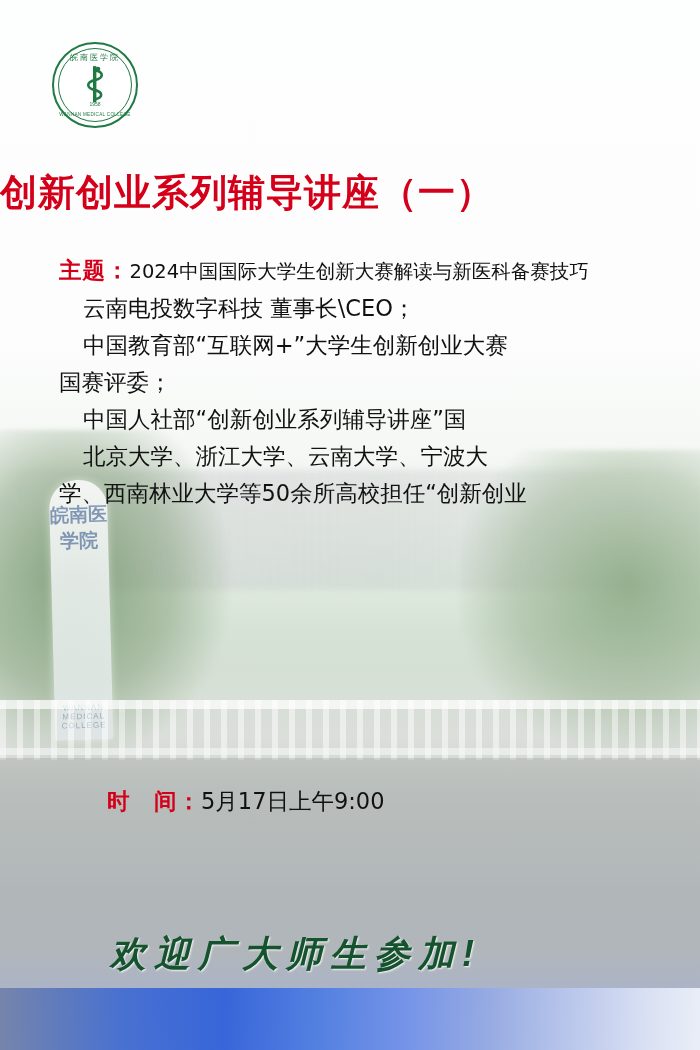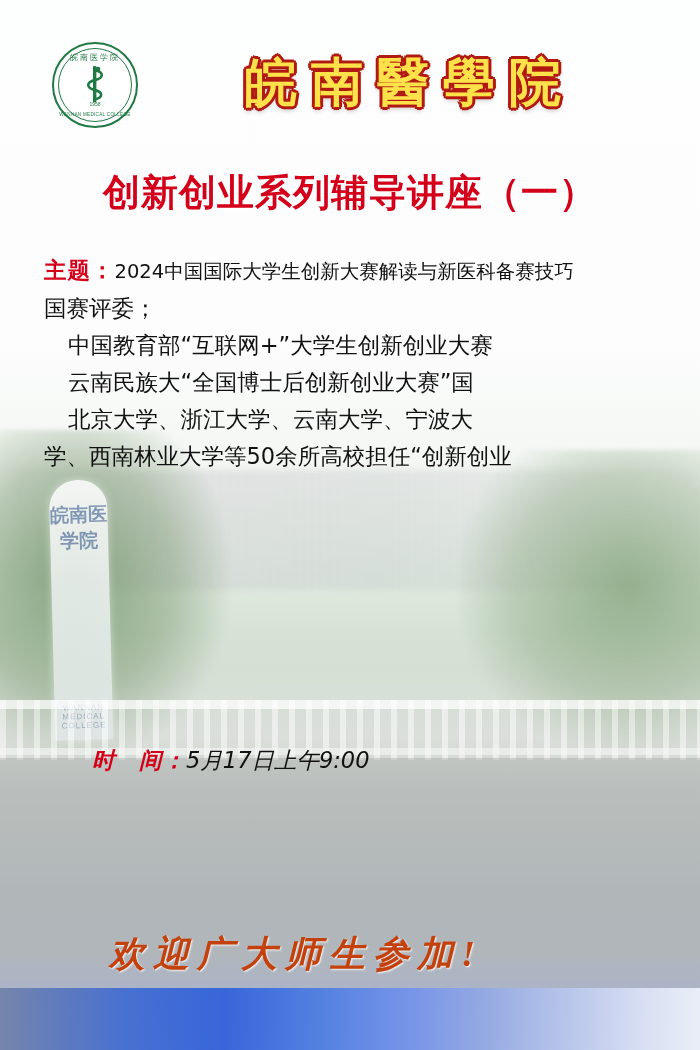--- a/index.html
+++ b/index.html
@@ -238,71 +238,69 @@
       0 4px 5px rgba(0,0,0,0.25);
     line-height: 88px;
     white-space: nowrap;
   }
 
   
   .main-title {
     position: absolute;
     left: 0; top: 168px;
     width: 700px;
-    text-align: center;
     font-family: "DejaVu Sans", "Liberation Sans", sans-serif;
     font-size: 37px;
     font-weight: bold;
     color: #d4001a;
     letter-spacing: 1px;
     text-shadow: 1px 1px 0 rgba(255,255,255,0.8);
     white-space: nowrap;
   }
 
   
   .body-block {
     position: absolute;
     left: 44px; top: 252px;
     width: 618px;
     color: #111111;
     font-family: "DejaVu Sans", "Liberation Sans", sans-serif;
     font-size: 22.5px;
     line-height: 37px;
   }
-  .row { white-space: nowrap; }
+  .row { white-space: nowrap; margin-left: 15px; }
   .label-red {
     color: #d4001a;
     font-weight: bold;
     letter-spacing: 1px;
   }
   .indent { text-indent: 24px; }
   .small-topic { font-size: 19.5px; }
 
   .info-lines {
     position: absolute;
-    left: 92px; top: 740px;
+    left: 92px; top: 781px;
     width: 560px;
     font-family: "DejaVu Sans", "Liberation Sans", sans-serif;
     font-size: 22.5px;
     line-height: 40px;
     color: #111111;
-    font-style: italic;
   }
 
   
   .footer-slogan {
     position: absolute;
     left: 0; top: 930px;
     width: 592px;
     text-align: center;
-    font-family: Liberation Serif, serif;
+    font-family: Liberation Sans, sans-serif;
     font-size: 36px;
     font-weight: bold;
     font-style: italic;
-    color: #c2410c;
+    color: #14532d;
     letter-spacing: 8px;
     text-shadow: 1px 1px 2px rgba(255,255,255,0.9);
     white-space: nowrap;
   }
 </style>
 </head>
 <body>
 
 <div class="poster">
 
@@ -330,35 +328,35 @@
       <div class="cn-top">皖南医学院</div>
       <svg class="snake" viewBox="0 0 40 44">
         <rect x="18" y="4" width="3.4" height="36" fill="#1f7a43"></rect>
         <path d="M20 8 C29 10, 29 16, 20 18 C11 20, 11 26, 20 28 C28 30, 28 35, 21 37" stroke="#1f7a43" stroke-width="2.6" fill="none" stroke-linecap="round"></path>
         <circle cx="23" cy="7" r="2.3" fill="#1f7a43"></circle>
       </svg>
       <div class="year">1958</div>
       <div class="en-bottom">WANNAN MEDICAL COLLEGE</div>
     </div>
 
-    <div class="school-name">皖南醫學院</div>
   </div>
 
   <div class="main-title">创新创业系列辅导讲座（一）</div>
 
   <div class="body-block">
 
     <div class="row">
       <span class="label-red">主题：</span><span class="small-topic">2024中国国际大学生创新大赛解读与新医科备赛技巧</span>
     </div>
 
 
+    <div class="row indent">云南电投数字科技  董事长\CEO；</div>
+    <div class="row indent">中国教育部“互联网+”大学生创新创业大赛</div>
     <div class="row">国赛评委；</div>
-    <div class="row indent">中国教育部“互联网+”大学生创新创业大赛</div>
-    <div class="row indent">云南民族大“全国博士后创新创业大赛”国</div>
+    <div class="row indent">中国人社部“创新创业系列辅导讲座”国</div>
     <div class="row indent">北京大学、浙江大学、云南大学、宁波大</div>
     <div class="row">学、西南林业大学等50余所高校担任“创新创业</div>
   </div>
 
   <div class="info-lines">
     <div class="row">
       <span class="label-red">时　间：</span><span>5月17日上午9:00</span>
     </div>
   </div>
 

